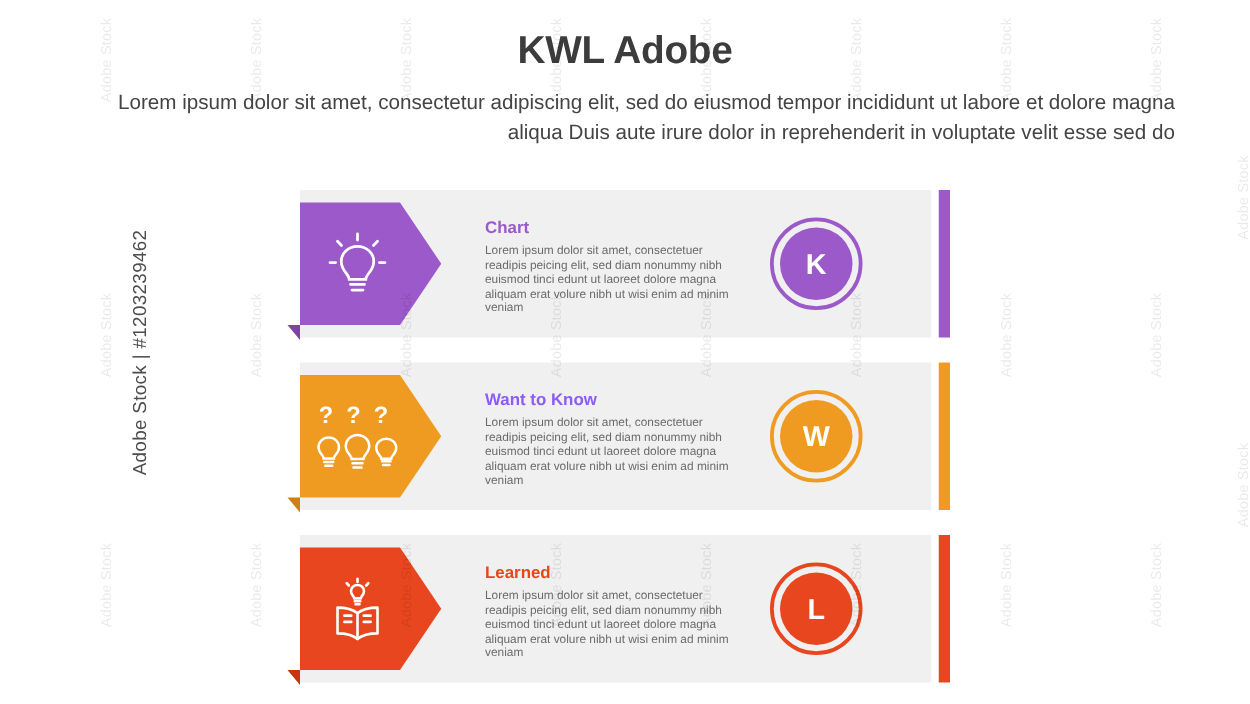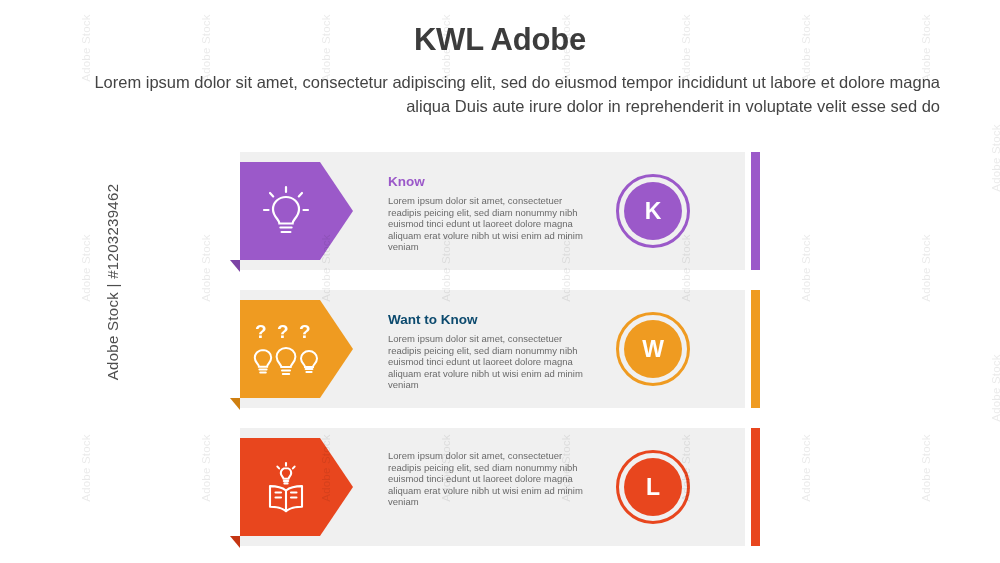--- a/index.html
+++ b/index.html
@@ -204,21 +204,21 @@
       <div class="glyph">
         <svg width="56" height="60" viewBox="0 0 56 60" fill="none" stroke="#ffffff" stroke-width="2.2" stroke-linecap="round">
           <path d="M28 16c-7.2 0-13 5.4-13 12.2 0 4.5 2.4 7.6 4.4 10 1.2 1.5 2 2.7 2 4.3h13.2c0-1.6.8-2.8 2-4.3 2-2.4 4.4-5.5 4.4-10C41 21.4 35.2 16 28 16z"></path>
           <path d="M22.4 46.5h11.2M23.6 51h8.8"></path>
           <path d="M28 6v5M12 12l3.2 3.4M44 12l-3.2 3.4M6 29h4.5M45.5 29H50"></path>
         </svg>
       </div>
     </div>
 
     <div class="txt">
-      <h3 style="color:#9b59c9">Know</h3>
+      <h3 style="color:#9b59c9">Chart</h3>
       <p>Lorem ipsum dolor sit amet, consectetuer readipis peicing elit, sed diam nonummy nibh euismod tinci edunt ut laoreet dolore magna aliquam erat volure nibh ut wisi enim ad minim veniam</p>
     </div>
 
     <div class="badge" style="border-color:#9b59c9">
       <div class="inner" style="background:#9b59c9">K</div>
     </div>
   </div>
 
   <div class="row">
     <div class="row-bg"></div>
@@ -237,21 +237,21 @@
           <path d="M12.4 51.5h7.2M13.2 54.5h5.6"></path>
           <path d="M39 30c-5.2 0-9.4 3.9-9.4 8.8 0 3.3 1.8 5.5 3.2 7.2.9 1.1 1.5 2 1.5 3.1h9.4c0-1.1.6-2 1.5-3.1 1.4-1.7 3.2-3.9 3.2-7.2 0-4.9-4.2-8.8-9.4-8.8z"></path>
           <path d="M35 52.5h8M35.8 56h6.4"></path>
           <path d="M62 33c-4.4 0-8 3.3-8 7.4 0 2.8 1.5 4.6 2.7 6 .8.9 1.3 1.7 1.3 2.6h8c0-.9.5-1.7 1.3-2.6 1.2-1.4 2.7-3.2 2.7-6 0-4.1-3.6-7.4-8-7.4z"></path>
           <path d="M58.6 51h6.8M59.4 54h5.2"></path>
         </svg>
       </div>
     </div>
 
     <div class="txt">
-      <h3 style="color:#0c4a6e">Want to Know</h3>
+      <h3 style="color:#8b5cf6">Want to Know</h3>
       <p>Lorem ipsum dolor sit amet, consectetuer readipis peicing elit, sed diam nonummy nibh euismod tinci edunt ut laoreet dolore magna aliquam erat volure nibh ut wisi enim ad minim veniam</p>
     </div>
 
     <div class="badge" style="border-color:#ef9b21">
       <div class="inner" style="background:#ef9b21">W</div>
     </div>
   </div>
 
   <div class="row">
     <div class="row-bg"></div>
@@ -267,20 +267,21 @@
           <path d="M30.8 25h4.4M31.4 27.4h3.2"></path>
           <path d="M33 7v2.6M24.4 10.6l1.7 1.8M41.6 10.6l-1.7 1.8"></path>
           <path d="M33 34.5c-4-3.2-9.4-4.4-16-4.4v20.6c6.6 0 12 1.2 16 4.4 4-3.2 9.4-4.4 16-4.4V30.1c-6.6 0-12 1.2-16 4.4z"></path>
           <path d="M33 34.5v20.6"></path>
           <path d="M22.5 36.5h5.5M22.5 41.5h5.5M38 36.5h5.5M38 41.5h5.5"></path>
         </svg>
       </div>
     </div>
 
     <div class="txt">
+      <h3 style="color:#e8461e">Learned</h3>
       <p>Lorem ipsum dolor sit amet, consectetuer readipis peicing elit, sed diam nonummy nibh euismod tinci edunt ut laoreet dolore magna aliquam erat volure nibh ut wisi enim ad minim veniam</p>
     </div>
 
     <div class="badge" style="border-color:#e8461e">
       <div class="inner" style="background:#e8461e">L</div>
     </div>
   </div>
 
 </div>
 

